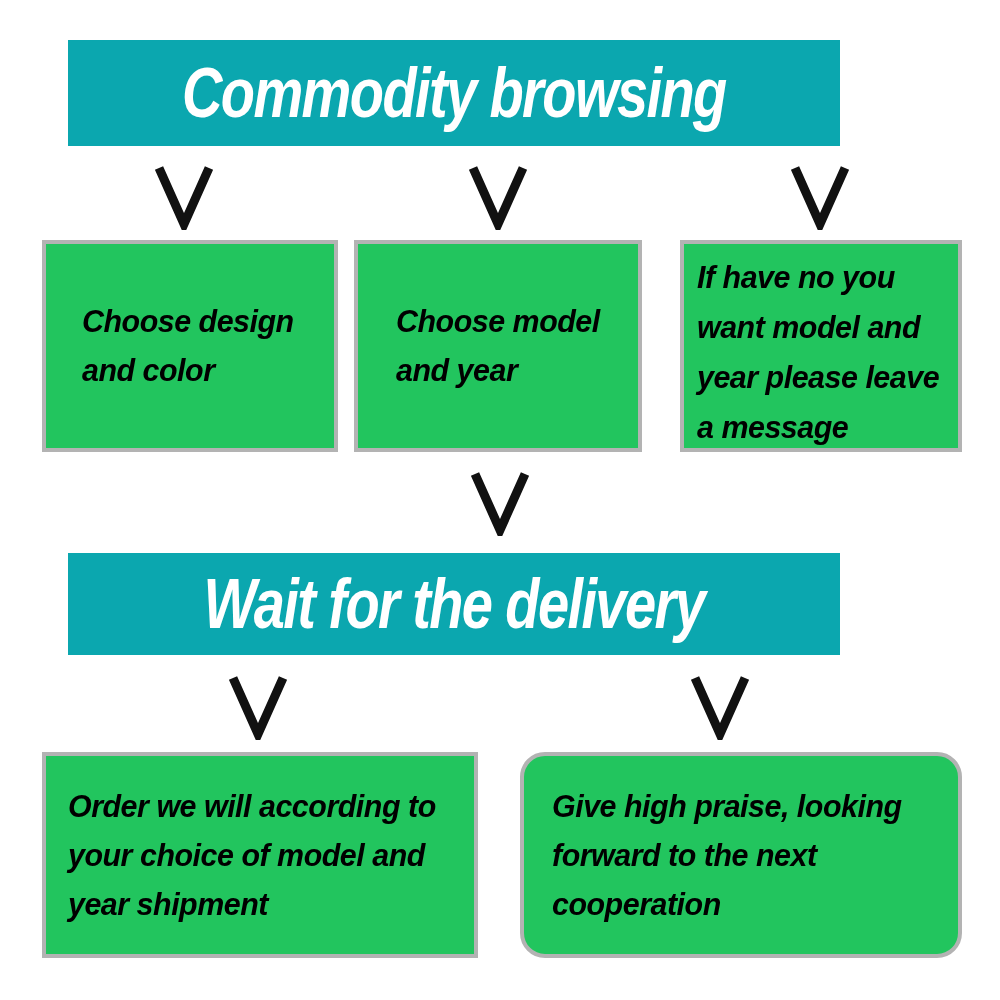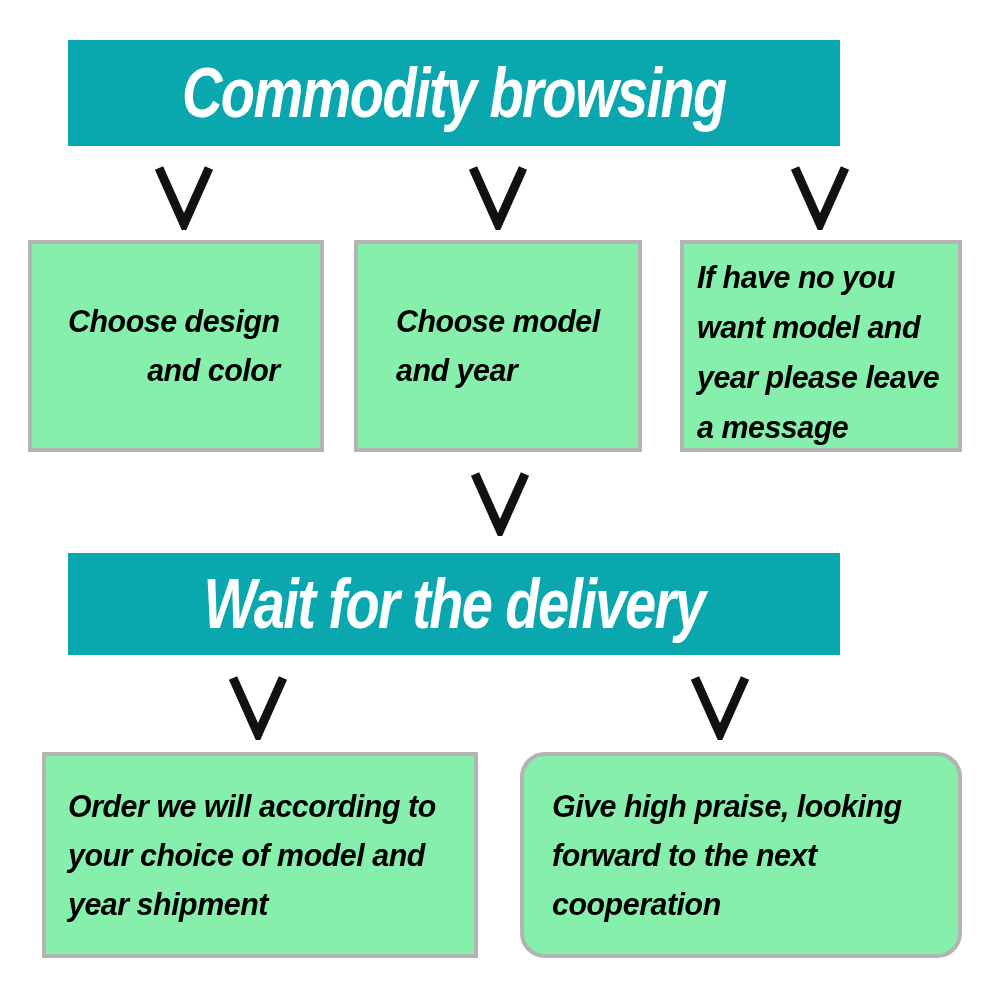--- a/index.html
+++ b/index.html
@@ -33,36 +33,36 @@
     font-size: 70px;
     letter-spacing: -2px;
     white-space: nowrap;
     transform: scaleX(0.8);
     transform-origin: center center;
   }
   .step-box {
     position: absolute;
     box-sizing: border-box;
     border: 4px solid var(--color-box-border, #b3b3b3);
-    background: #86efac;
+    background: #22c55e;
     display: flex;
     align-items: center;
   }
   .step-text {
     color: var(--color-box-text, #000000);
     font-weight: bold;
     font-style: italic;
     font-size: 32px;
     line-height: 49px;
     letter-spacing: -0.5px;
     white-space: pre-line;
     transform: scaleX(0.95);
     transform-origin: left center;
   }
-  #box-1 { left: 28px;  top: 240px; width: 296px; height: 212px; padding-left: 36px; text-align: right; }
+  #box-1 { left: 42px;  top: 240px; width: 296px; height: 212px; padding-left: 36px; }
   #box-2 { left: 354px; top: 240px; width: 288px; height: 212px; padding-left: 38px; }
   #box-3 { left: 680px; top: 240px; width: 282px; height: 212px; padding: 8px 6px 0 13px; align-items: flex-start; }
   #box-3 .step-text { line-height: 50px; transform-origin: left top; }
   #box-4 { left: 42px;  top: 752px; width: 436px; height: 206px; padding-left: 22px; align-items: center; }
   #box-5 { left: 520px; top: 752px; width: 442px; height: 206px; padding-left: 28px; border-radius: 25px; }
   .arrow {
     position: absolute;
     width: 64px;
     height: 66px;
   }

